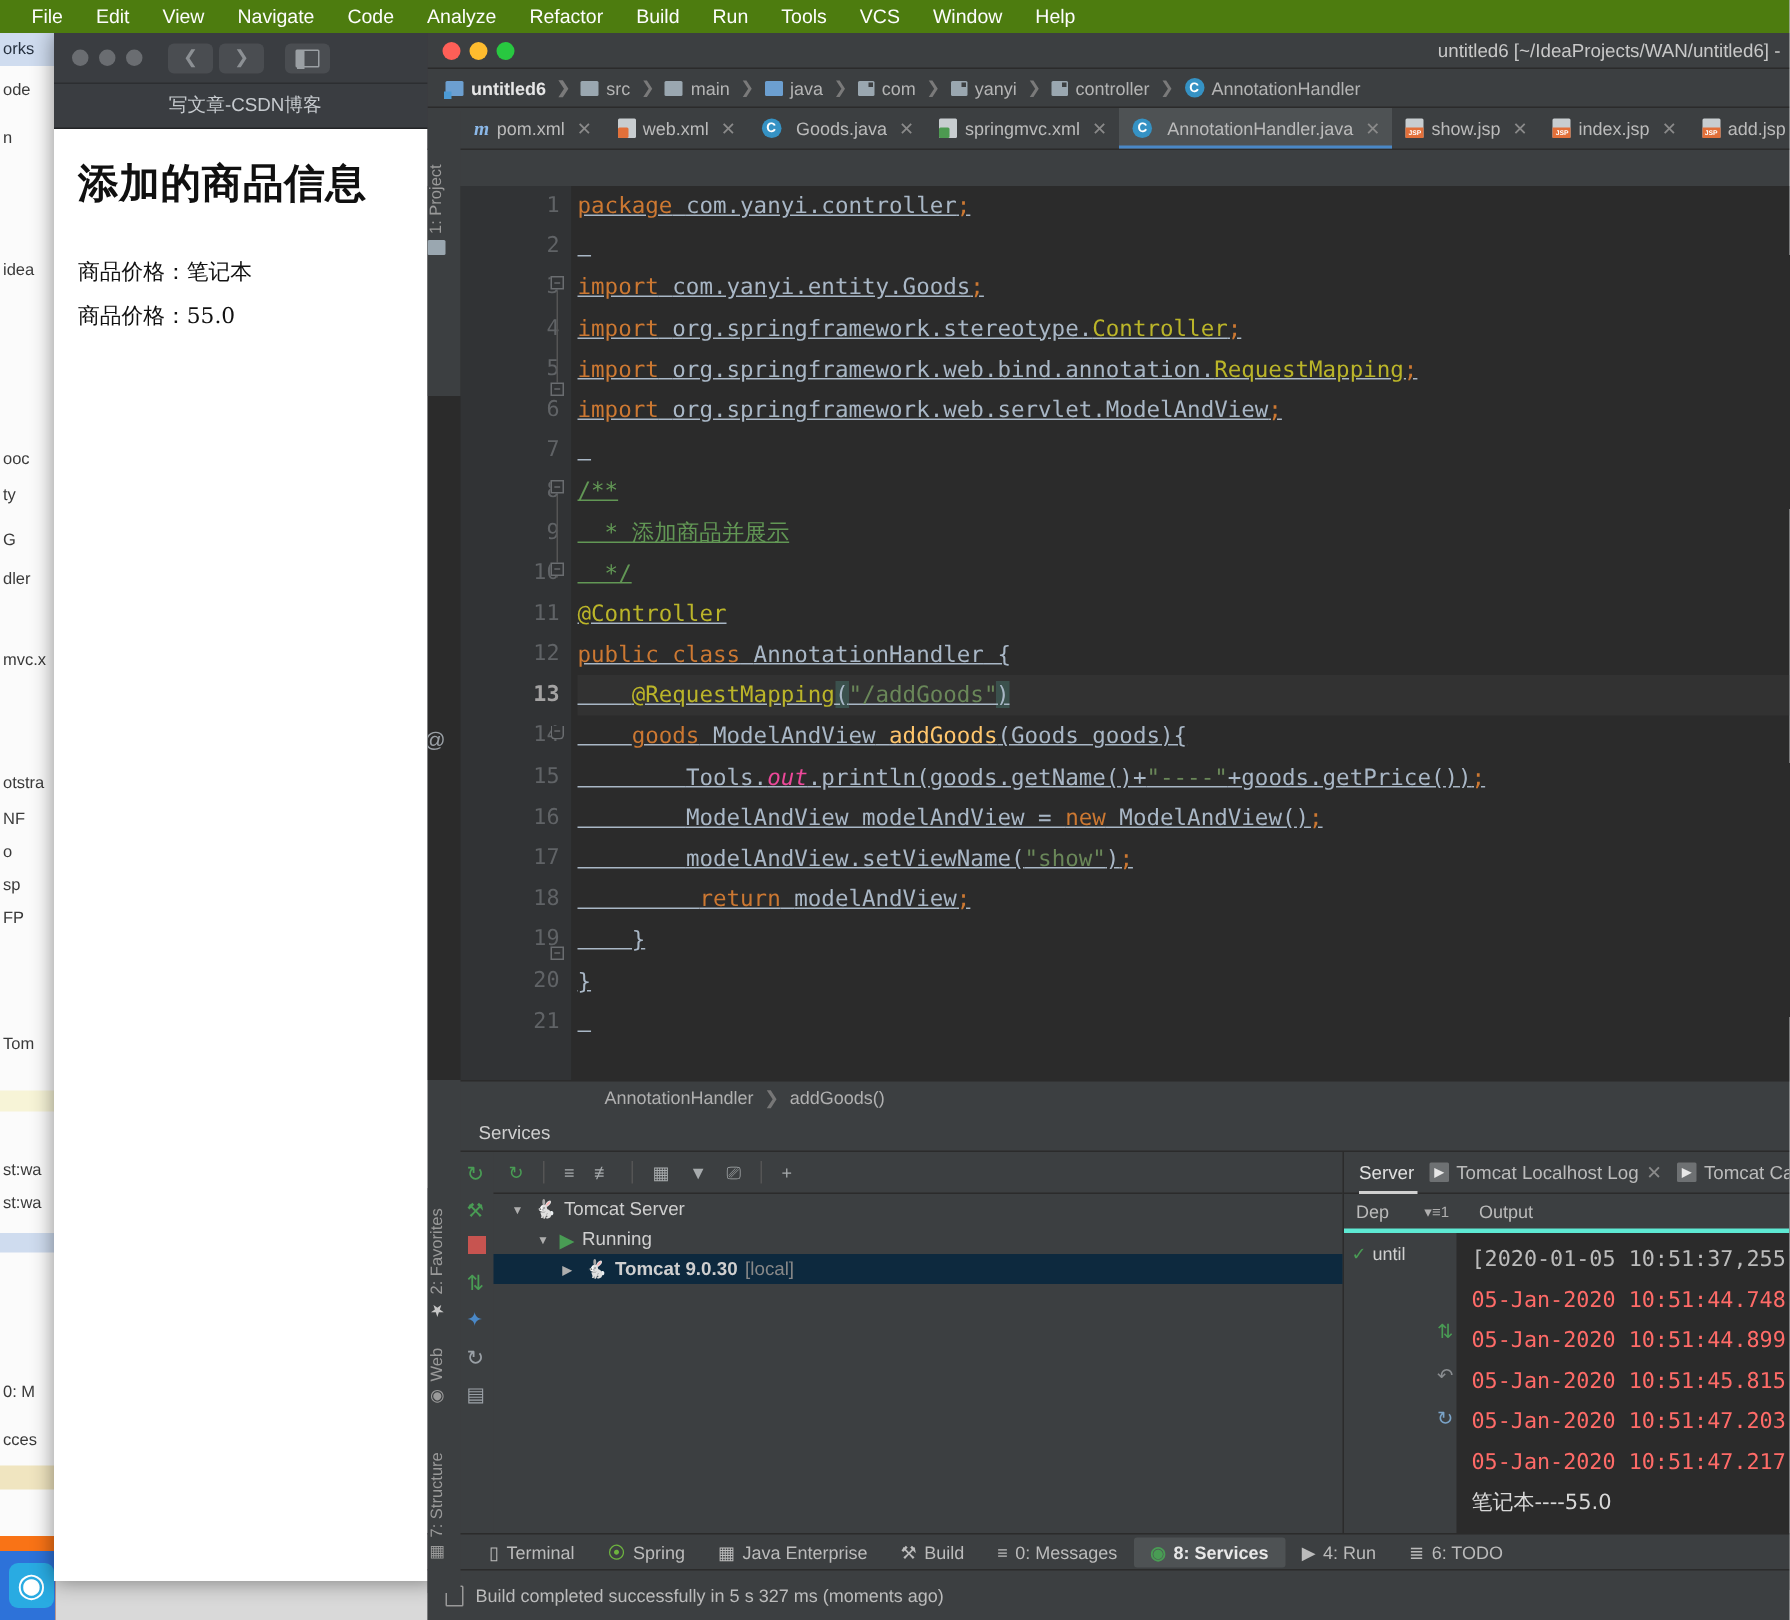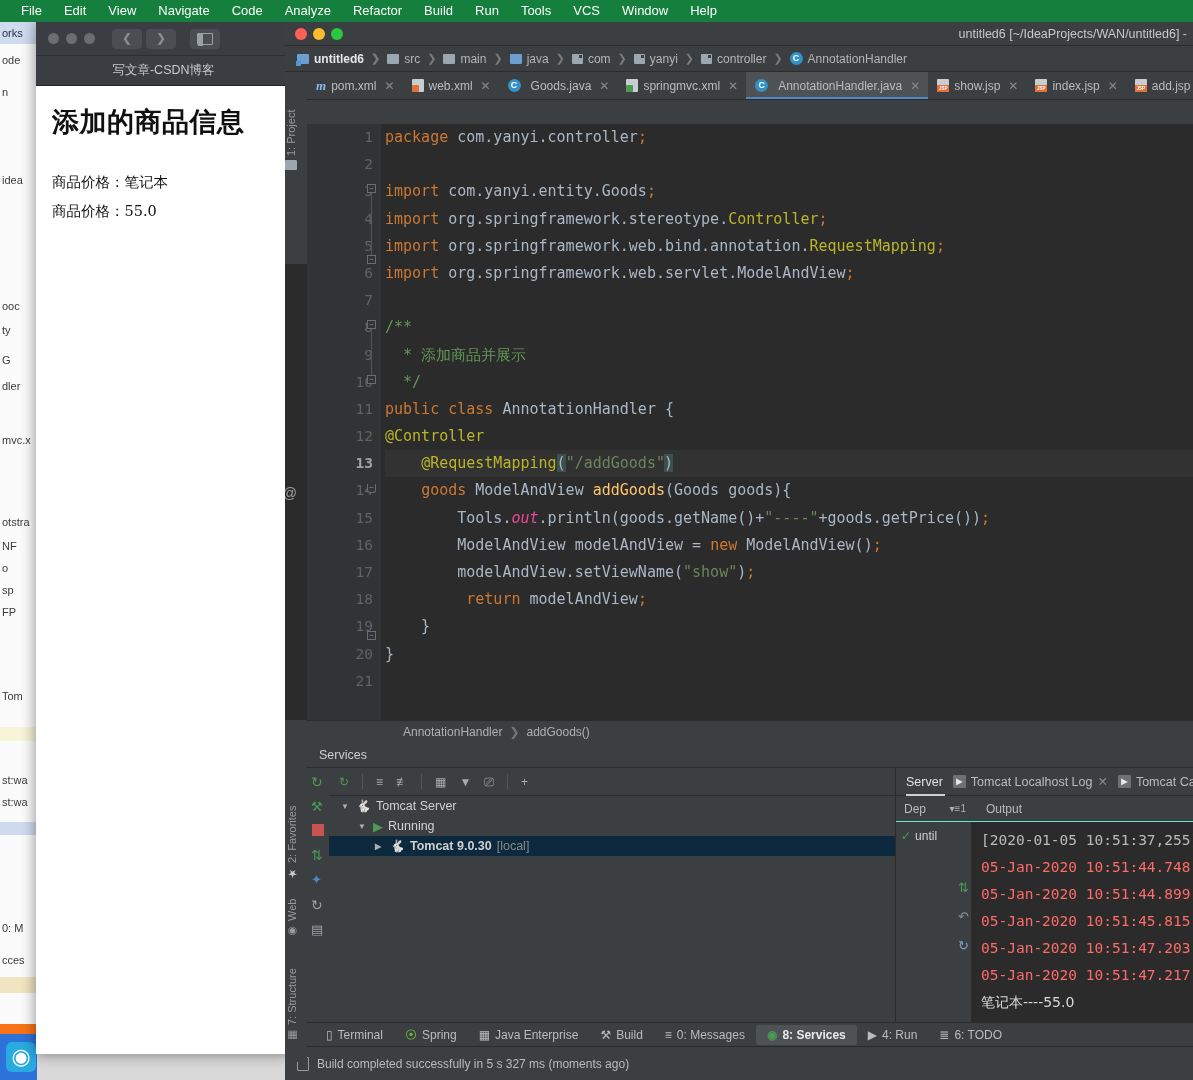--- a/index.html
+++ b/index.html
@@ -7,21 +7,21 @@
     width:1193px; height:1080px; overflow:hidden;
     background:#d9d9d9;
     font-family:"Liberation Sans", sans-serif;
     -webkit-font-smoothing:antialiased;
   }
   #root { position:relative; width:1193px; height:1080px; }
 
   
   .menubar{
     position:absolute; left:0; top:0; width:1193px; height:22px;
-    background:#15803d; display:flex; align-items:center;
+    background:#4d7c0f; display:flex; align-items:center;
     padding-left:10px; gap:0px; z-index:60;
   }
   .menubar .mi{
     color:#fdfdfd; font-size:13px; padding:0 11px; line-height:22px;
     white-space:nowrap;
   }
 
   
   .bgwin{
     position:absolute; left:0; top:22px; width:37px; height:1058px;
@@ -165,21 +165,21 @@
   }
   .gutter .ln.cur{ color:#a4a3a3; font-weight:bold; }
   .gm{ position:absolute; left:-46px; top:5px; width:16px; height:16px;}
   .atmark{ color:#9aa0a6; font-size:14px; font-family:"Liberation Sans",sans-serif;}
 
   .codearea{
     position:absolute; left:96px; top:0; right:0; height:596px; overflow:hidden;
     font-family:"DejaVu Sans Mono","Liberation Mono",monospace; font-size:15px;
     color:#a9b7c6; background:#2b2b2b; padding-left:4px;
   }
-  .cl{ height:27.2px; line-height:27.2px; white-space:pre;}
+  .cl{ height:27.2px; line-height:27.2px; white-space:pre;text-decoration:underline;}
   .cl.cur{ background:#323232; }
   .kw{color:#cc7832;} .str{color:#6a8759;} .ann{color:#bbb529;} .cmt{color:#629755;}
   .ident{color:#a9b7c6;} .fn{color:#ffc66d;} .fld{color:#ec4899; font-style:italic;} .semi{color:#cc7832;}
   .caret{ display:inline-block; width:1px; height:17px; background:#bbbbbb; vertical-align:-3px; margin:0 -1px;}
   .matchp{ background:#3b514d;}
 
   .foldcol{ position:absolute; left:82px; top:0; width:14px; height:596px;}
   .foldmark{ position:absolute; width:9px; height:9px; border:1px solid #6a6d70; color:#8a8d90;
      font-size:8px; text-align:center; line-height:7px; background:#313335;}
   .foldline{ position:absolute; left:4px; width:1px; background:#555; }
@@ -223,21 +223,21 @@
   .console{
     position:absolute; left:611px; top:746px; width:297px; height:292px; background:#3c3f41;
   }
   .ctabs{ height:28px; display:flex; align-items:center; gap:0; padding-left:10px; border-bottom:1px solid #2b2b2b;}
   .ctab{ display:flex; align-items:center; gap:5px; font-size:12.5px; color:#bbb; padding:0 10px 0 0; position:relative;
     white-space:nowrap; height:28px; line-height:28px;}
   .ctab.active{ color:#e0e0e0;}
   .ctab.active:after{ content:''; position:absolute; left:0; right:8px; bottom:0; height:2px; background:#d0d0d0;}
   .runsq{ width:13px; height:13px; background:#6e7173; color:#e8e8e8; font-size:8px; text-align:center; line-height:13px;
      border-radius:1px; font-weight:bold;}
-  .csub{ height:26px; display:flex; align-items:center; font-size:12px; color:#bbb; border-bottom:1px solid #5eead4;}
+  .csub{ height:26px; display:flex; align-items:center; font-size:12px; color:#bbb; border-bottom:3px solid #5eead4;}
   .csub .dep{ width:76px; padding-left:8px; display:flex; align-items:center; justify-content:space-between; padding-right:6px;}
   .csub .out{ padding-left:14px;}
   .cbody{ position:absolute; left:0; top:54px; width:297px; height:238px; display:flex;}
   .cdeploy{ width:76px; background:#3c3f41; border-right:1px solid #2b2b2b; padding-top:5px;}
   .cdep-row{ display:flex; align-items:center; gap:4px; font-size:12px; color:#cfcfcf; padding-left:5px; height:18px;}
   .check{ color:#499c54; font-size:12px;}
   .cdep-tools{ position:absolute; left:62px; top:58px; display:flex; flex-direction:column; gap:14px; align-items:center;}
   .clog{
     flex:1; background:#2b2b2b; overflow:hidden; padding:5px 0 0 9px;
     font-family:"DejaVu Sans Mono","Liberation Mono",monospace; font-size:14.5px;
@@ -507,22 +507,22 @@
         <div class="cl"><span class="kw">package</span> <span class="ident">com.yanyi.controller</span><span class="semi">;</span></div>
         <div class="cl"> </div>
         <div class="cl"><span class="kw">import</span> <span class="ident">com.yanyi.entity.Goods</span><span class="semi">;</span></div>
         <div class="cl"><span class="kw">import</span> <span class="ident">org.springframework.stereotype.</span><span class="ann">Controller</span><span class="semi">;</span></div>
         <div class="cl"><span class="kw">import</span> <span class="ident">org.springframework.web.bind.annotation.</span><span class="ann">RequestMapping</span><span class="semi">;</span></div>
         <div class="cl"><span class="kw">import</span> <span class="ident">org.springframework.web.servlet.ModelAndView</span><span class="semi">;</span></div>
         <div class="cl"> </div>
         <div class="cl cmt">/**</div>
         <div class="cl cmt">  * 添加商品并展示</div>
         <div class="cl cmt">  */</div>
+        <div class="cl"><span class="ann">@Controller</span></div>
         <div class="cl"><span class="kw">public class</span> <span class="ident">AnnotationHandler</span> {</div>
-        <div class="cl"><span class="ann">@Controller</span></div>
         <div class="cl cur">    <span class="ann">@RequestMapping</span><span class="matchp">(</span><span class="str">"/addGoods"</span><span class="caret"></span><span class="matchp">)</span></div>
         <div class="cl">    <span class="kw">goods</span> <span class="ident">ModelAndView</span> <span class="fn">addGoods</span>(<span class="ident">Goods goods</span>){</div>
         <div class="cl">        <span class="ident">Tools.</span><span class="fld">out</span><span class="ident">.println(goods.getName()+</span><span class="str">"----"</span><span class="ident">+goods.getPrice())</span><span class="semi">;</span></div>
         <div class="cl">        <span class="ident">ModelAndView modelAndView = </span><span class="kw">new</span><span class="ident"> ModelAndView()</span><span class="semi">;</span></div>
         <div class="cl">        <span class="ident">modelAndView.setViewName(</span><span class="str">"show"</span><span class="ident">)</span><span class="semi">;</span></div>
         <div class="cl">         <span class="kw">return</span> <span class="ident">modelAndView</span><span class="semi">;</span></div>
         <div class="cl">    }</div>
         <div class="cl">}</div>
         <div class="cl"> </div>
       </div>

